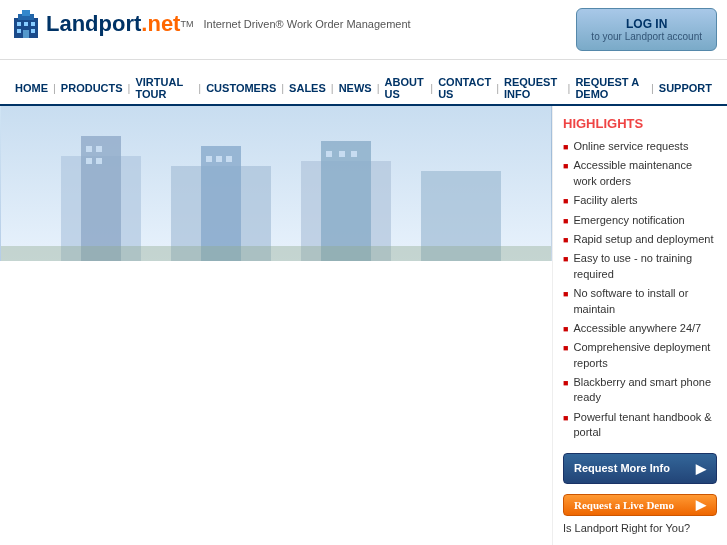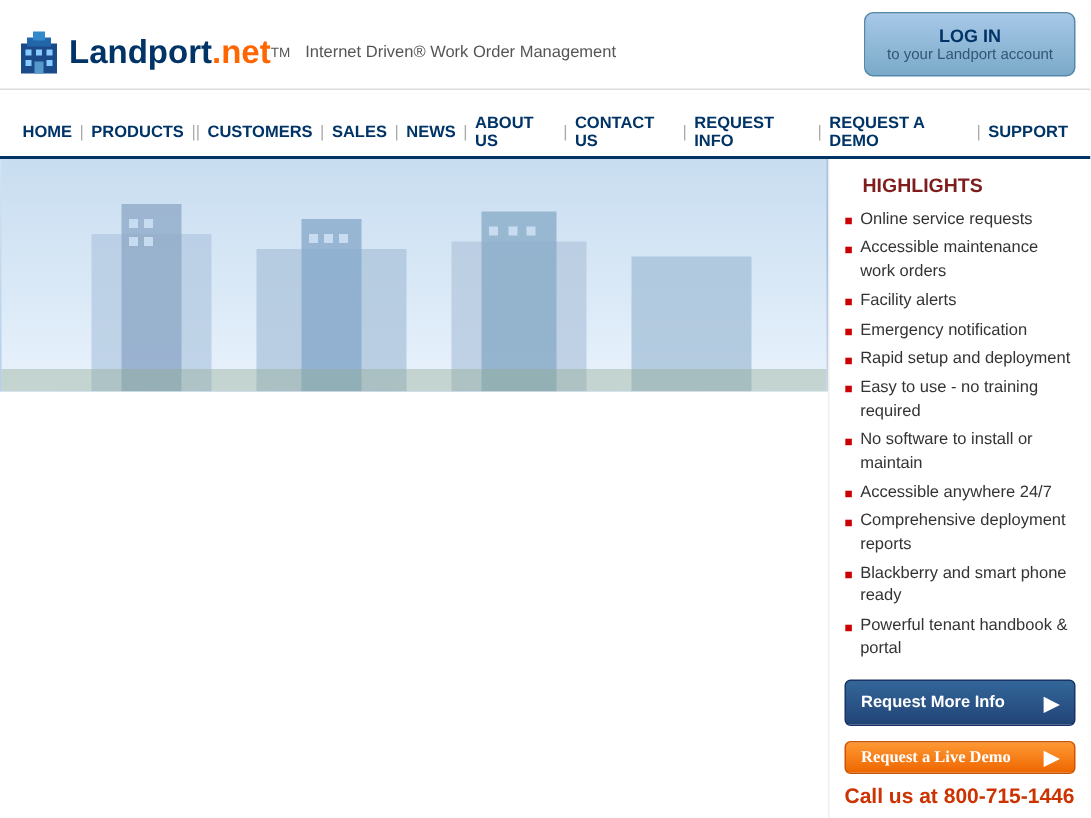--- a/index.html
+++ b/index.html
@@ -1,32 +1,32 @@
 <!DOCTYPE html>
 <html><head>
   <meta charset="utf-8">
   <style>
     * { margin: 0; padding: 0; box-sizing: border-box; }
     body { font-family: Arial, Helvetica, sans-serif; font-size: 12px; color: #333; background: #fff; width: 727px; }
 
     
-    #header { display: flex; align-items: flex-end; padding: 8px 10px; border-bottom: 1px solid #ddd; }
+    #header { display: flex; align-items: flex-start; padding: 8px 10px; border-bottom: 1px solid #ddd; }
     #logo-area { display: flex; align-items: center; flex: 1; }
     #login-btn { background: linear-gradient(to bottom, #a8c8e8, #7aaac8); border: 1px solid #5588aa; border-radius: 6px; padding: 8px 14px; text-align: center; cursor: pointer; color: #003366; font-size: 11px; font-weight: bold; }
     #login-btn .line1 { font-size: 12px; font-weight: bold; }
     #login-btn .line2 { font-size: 10px; font-weight: normal; color: #335577; }
 
     
     #navbar { background: #fff; border-bottom: 2px solid #003366; padding: 4px 10px; display: flex; align-items: center; gap: 0; margin-top: 12px; }
     .nav-item { font-size: 11px; color: #003366; cursor: pointer; padding: 0 5px; text-decoration: none; font-weight: bold; }
     .nav-sep { color: #aaa; font-size: 11px; }
 
     
     #right-panel { width: 175px; min-width: 175px; padding: 10px; border-left: 1px solid #eee; }
-    #highlights-title { color: #7f1d1d; font-size: 13px; font-weight: bold; margin-bottom: 8px; margin-left: 12px; }
+    #highlights-title { color: #ef4444; font-size: 13px; font-weight: bold; margin-bottom: 8px; }
     .highlight-list { list-style: none; margin-bottom: 12px; }
     .highlight-list li { display: flex; align-items: flex-start; gap: 5px; margin-bottom: 4px; font-size: 11px; line-height: 1.4; }
     .highlight-bullet { color: #cc0000; font-size: 9px; margin-top: 2px; flex-shrink: 0; }
 
     .btn-orange { background: linear-gradient(to bottom, #ff9933, #ee6600); border: 1px solid #cc5500; border-radius: 4px; color: #fff; padding: 2px 10px; font-size: 11px; font-weight: bold; cursor: pointer; width: 100%; margin-bottom: 6px; text-align: left; display: flex; align-items: center; justify-content: space-between; font-family: Liberation Serif, serif; }
     .btn-blue-req { background: linear-gradient(to bottom, #336699, #224477); border: 1px solid #1a3366; border-radius: 4px; color: #fff; padding: 7px 10px; font-size: 11px; font-weight: bold; cursor: pointer; width: 100%; margin-bottom: 10px; text-align: left; display: flex; align-items: center; justify-content: space-between; }
     .btn-arrow { font-size: 13px; }
 
     #call-section { margin-bottom: 10px; }
     #call-number { color: #cc3300; font-size: 14px; font-weight: bold; }
@@ -64,20 +64,21 @@
     <div class="line1">LOG IN</div>
     <div class="line2">to your Landport account</div>
   </div>
 </div>
 
 <div id="navbar">
     <span class="nav-item">HOME</span>
     <span class="nav-sep"> | </span>
     <span class="nav-item">PRODUCTS</span>
     <span class="nav-sep"> | </span>
+    <span class="nav-item">VIRTUAL TOUR</span>
     <span class="nav-sep"> | </span>
     <span class="nav-item">CUSTOMERS</span>
     <span class="nav-sep"> | </span>
     <span class="nav-item">SALES</span>
     <span class="nav-sep"> | </span>
     <span class="nav-item">NEWS</span>
     <span class="nav-sep"> | </span>
     <span class="nav-item">ABOUT US</span>
     <span class="nav-sep"> | </span>
     <span class="nav-item">CONTACT US</span>
@@ -173,19 +174,16 @@
         </li>
       </ul>
     <button class="btn-blue-req">
       <span>Request More Info</span>
       <span class="btn-arrow">▶</span>
     </button>
     <button class="btn-orange">
       <span>Request a Live Demo</span>
       <span class="btn-arrow">▶</span>
     </button>
-    <div id="call-section">
-      <div id="call-number">Call us at 800-715-1446</div>
-    </div>
     <div id="landport-question">Is Landport Right for You?</div>
 
   </div>
 </div>
 
 </body></html>

